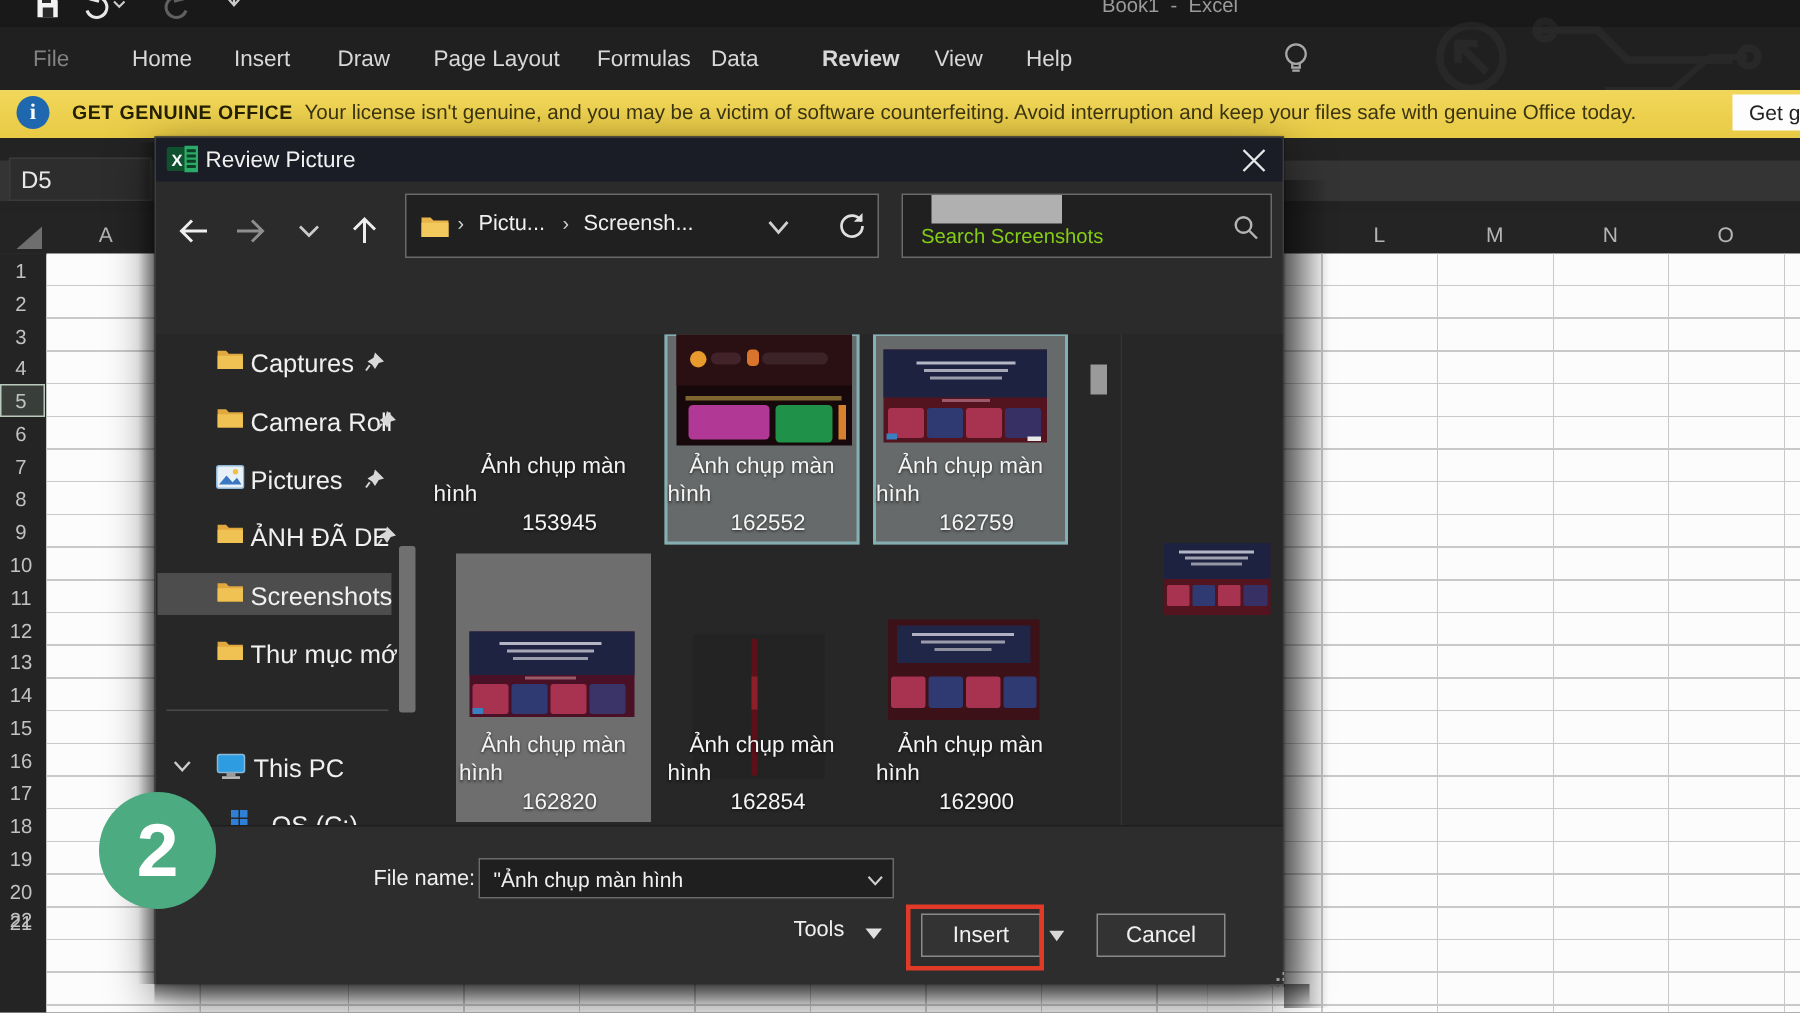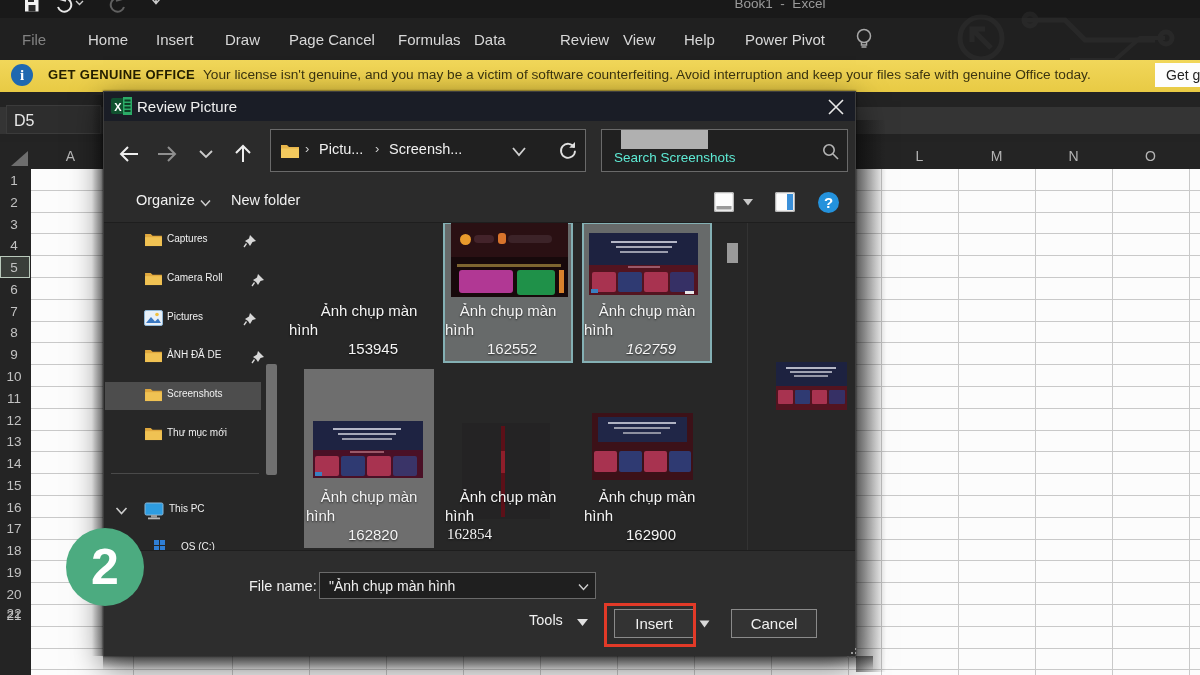--- a/index.html
+++ b/index.html
@@ -24,21 +24,21 @@
   box-shadow:0 10px 30px rgba(0,0,0,.6),0 0 2px rgba(0,0,0,.8);border:1px solid #3e3e3e;box-sizing:border-box;}
 #dlgtitle{left:0;top:0;width:751px;height:29px;background:#1a1d26;}
 #dlgnav{left:0;top:29px;width:751px;height:62px;}
 #dlgtools{left:0;top:91px;width:751px;height:40px;border-bottom:1px solid #1e1e1e;box-sizing:border-box;}
 #dlgcontent{left:0;top:131px;width:751px;height:327px;background:#272727;}
 #dlgbottom{left:0;top:458px;width:751px;height:105px;background:#2d2d2d;border-top:1px solid #1e1e1e;}
 .box{position:absolute;border:1px solid #6a6a6a;background:#202020;box-sizing:border-box;}
 .btn{position:absolute;border:1px solid #8a8a8a;background:#333;box-sizing:border-box;color:#f0f0f0;
   font-size:15px;text-align:center;}
 .white{color:#f0f0f0;}
-.sideitem{position:absolute;left:40px;color:#f0f0f0;font-size:10px;}
+.sideitem{position:absolute;left:40px;color:#f0f0f0;font-size:17px;}
 .lbl{position:absolute;color:#f4f4f4;font-size:15px;text-shadow:0 1px 2px rgba(0,0,0,.65);white-space:nowrap;}
 </style>
 </head>
 <body>
 <div class="abs" id="titlebar">
   <svg class="abs" style="left:20px;top:-4px" width="160" height="20" viewBox="0 0 160 20">
     <g>
       <path d="M5 2 h11 l2.5 2.5 v11 h-13.5 z" fill="#f2f2f2"></path>
       <rect x="8.5" y="9" width="7" height="6.5" fill="#2a2a2a"></rect>
       <rect x="8" y="2" width="6" height="4" fill="#2a2a2a"></rect>
@@ -68,27 +68,26 @@
       <path d="M140 60 h45 l25 -22 h25" stroke-width="4"></path>
       <circle cx="170" cy="95" r="7"></circle>
       <path d="M177 95 h40 l22 -20 h31" stroke-width="4"></path>
       <circle cx="236" cy="38" r="6"></circle>
     </g>
   </svg>
   <span class="tab" style="left:22px;color:#828282;">File</span>
   <span class="tab" style="left:88px;">Home</span>
   <span class="tab" style="left:156px;">Insert</span>
   <span class="tab" style="left:225px;">Draw</span>
-  <span class="tab" style="left:289px;">Page Cancel</span>
+  <span class="tab" style="left:289px;">Page Layout</span>
   <span class="tab" style="left:398px;">Formulas</span>
   <span class="tab" style="left:474px;">Data</span>
-  <span class="tab" style="left:560px;">Review</span>
+  <span class="tab" style="left:548px;font-weight:bold;">Review</span>
   <span class="tab" style="left:623px;text-align:right;">View</span>
   <span class="tab" style="left:684px;">Help</span>
-  <span class="tab" style="left:745px;">Power Pivot</span>
   <svg class="abs" style="left:854px;top:9px;" width="22" height="26" viewBox="0 0 22 26">
     <g stroke="#a8a8a8" stroke-width="1.5" fill="none">
       <circle cx="10" cy="9" r="6.5"></circle>
       <path d="M7.5 15 v3 h5 v-3 m-5 5 h5"></path>
     </g>
   </svg>
 </div>
 <div class="abs" id="banner">
   <div class="abs" style="left:11px;top:4px;width:22px;height:22px;border-radius:50%;background:#1f68b0;color:#fff;
     font-size:15px;font-weight:bold;text-align:center;line-height:22px;font-family:'Liberation Serif',serif;">i</div>
@@ -185,46 +184,27 @@
       <span class="abs white" style="left:118px;top:11px;font-size:14.5px;">Screensh...</span>
       <svg class="abs" style="left:240px;top:16px" width="16" height="12" viewBox="0 0 16 12">
         <path d="M2 2 L8 9 L14 2" stroke="#d0d0d0" stroke-width="1.8" fill="none"></path>
       </svg>
       <svg class="abs" style="left:287px;top:11px" width="20" height="20" viewBox="0 0 20 20">
         <path d="M16.2 6.5 a7 7 0 1 0 0.8 3.2" stroke="#e0e0e0" stroke-width="1.8" fill="none"></path>
         <path d="M17 1 v5.8 h-5.8 z" fill="#e0e0e0"></path>
       </svg>
     </div>
     <div class="box" style="left:497px;top:8px;width:247px;height:43px;">
-      <span class="abs" style="left:12px;top:20px;color:#5eead4;font-size:13.5px;">Search Screenshots</span>
+      <span class="abs" style="left:12px;top:20px;color:#84cc16;font-size:13.5px;">Search Screenshots</span>
       <svg class="abs" style="left:220px;top:13px" width="17" height="17" viewBox="0 0 17 17">
         <circle cx="7" cy="7" r="5.2" stroke="#b5b5b5" stroke-width="1.6" fill="none"></circle>
         <path d="M11 11 L16 16" stroke="#b5b5b5" stroke-width="1.6"></path>
       </svg>
       <div class="abs" style="left:19px;top:0px;width:87px;height:19px;background:#b0b0b0;"></div>
     </div>
-  </div>
-  <div class="abs" id="dlgtools">
-    <span class="abs white" style="left:32px;top:9px;font-size:14.5px;">Organize</span>
-    <svg class="abs" style="left:96px;top:16px" width="11" height="8" viewBox="0 0 11 8">
-        <path d="M1 1.5 L5.5 6.5 L10 1.5" stroke="#cfcfcf" stroke-width="1.5" fill="none"></path>
-      </svg>
-    <span class="abs white" style="left:127px;top:9px;font-size:14.5px;">New folder</span>
-    <svg class="abs" style="left:610px;top:9px" width="20" height="20" viewBox="0 0 20 20">
-      <rect x="0.5" y="0.5" width="19" height="19" rx="2" fill="#fdfdfd" stroke="#b8b8b8" stroke-width="1.5"></rect>
-      <rect x="2.5" y="14" width="15" height="3.5" fill="#9a9a9a"></rect>
-    </svg>
-    <svg class="abs" style="left:638px;top:15px" width="12" height="8" viewBox="0 0 12 8">
-        <path d="M1 1 H11 L6 7.5 z" fill="#c8c8c8"></path>
-      </svg>
-    <svg class="abs" style="left:671px;top:9px" width="20" height="20" viewBox="0 0 20 20">
-      <rect x="0.5" y="0.5" width="19" height="19" rx="2" fill="#fdfdfd" stroke="#b8b8b8" stroke-width="1.5"></rect>
-      <rect x="12" y="2" width="6" height="16" fill="#3a8fd8"></rect>
-    </svg>
-    <div class="abs" style="left:714px;top:9px;width:21px;height:21px;border-radius:50%;background:#2492dc;color:#fff;font-size:15px;font-weight:bold;text-align:center;line-height:21px;">?</div>
   </div>
   <div class="abs" id="dlgcontent">
 
     <div class="abs" style="left:1px;top:159px;width:156px;height:28px;background:#4d4d4d;"></div>
     <svg class="abs" style="left:40px;top:9px" width="19" height="15" viewBox="0 0 20 16">
         <path d="M1 2 h6 l2 2 h10 v11 h-18 z" fill="#e0a83e"></path>
         <path d="M1 5.5 h18 v9.5 h-18 z" fill="#f0c253"></path>
       </svg>
     <span class="sideitem" style="left:63px;top:10px;">Captures</span>
     <svg class="abs" style="left:40px;top:48px" width="19" height="15" viewBox="0 0 20 16">
@@ -361,27 +341,27 @@
     </div>
 
     <span class="lbl" style="left:200px;width:130px;top:79px;text-align:center;">Ảnh chụp màn</span>
     <span class="lbl" style="left:185px;top:98px;">hình</span>
     <span class="lbl" style="left:204px;width:130px;top:117px;text-align:center;">153945</span>
     <span class="lbl" style="left:339px;width:130px;top:79px;text-align:center;">Ảnh chụp màn</span>
     <span class="lbl" style="left:341px;top:98px;">hình</span>
     <span class="lbl" style="left:343px;width:130px;top:117px;text-align:center;">162552</span>
     <span class="lbl" style="left:478px;width:130px;top:79px;text-align:center;">Ảnh chụp màn</span>
     <span class="lbl" style="left:480px;top:98px;">hình</span>
-    <span class="lbl" style="left:482px;width:130px;top:117px;text-align:center;font-style:italic;">162759</span>
+    <span class="lbl" style="left:482px;width:130px;top:117px;text-align:center;">162759</span>
     <span class="lbl" style="left:200px;width:130px;top:265px;text-align:center;">Ảnh chụp màn</span>
     <span class="lbl" style="left:202px;top:284px;">hình</span>
     <span class="lbl" style="left:204px;width:130px;top:303px;text-align:center;">162820</span>
     <span class="lbl" style="left:339px;width:130px;top:265px;text-align:center;">Ảnh chụp màn</span>
     <span class="lbl" style="left:341px;top:284px;">hình</span>
-    <span class="lbl" style="left:343px;width:130px;top:303px;text-align:left;font-family:Liberation Serif, serif;">162854</span>
+    <span class="lbl" style="left:343px;width:130px;top:303px;text-align:center;">162854</span>
     <span class="lbl" style="left:478px;width:130px;top:265px;text-align:center;">Ảnh chụp màn</span>
     <span class="lbl" style="left:480px;top:284px;">hình</span>
     <span class="lbl" style="left:482px;width:130px;top:303px;text-align:center;">162900</span>
 
     <div class="abs" style="left:623px;top:20px;width:11px;height:20px;background:#9a9a9a;"></div>
     <div class="abs" style="left:643px;top:0px;width:1px;height:327px;background:#333;"></div>
   </div>
   <div class="abs" id="dlgbottom">
     <span class="abs white" style="left:145px;top:27px;font-size:14.5px;">File name:</span>
     <div class="box" style="left:215px;top:21px;width:277px;height:27px;background:#1f1f1f;">

